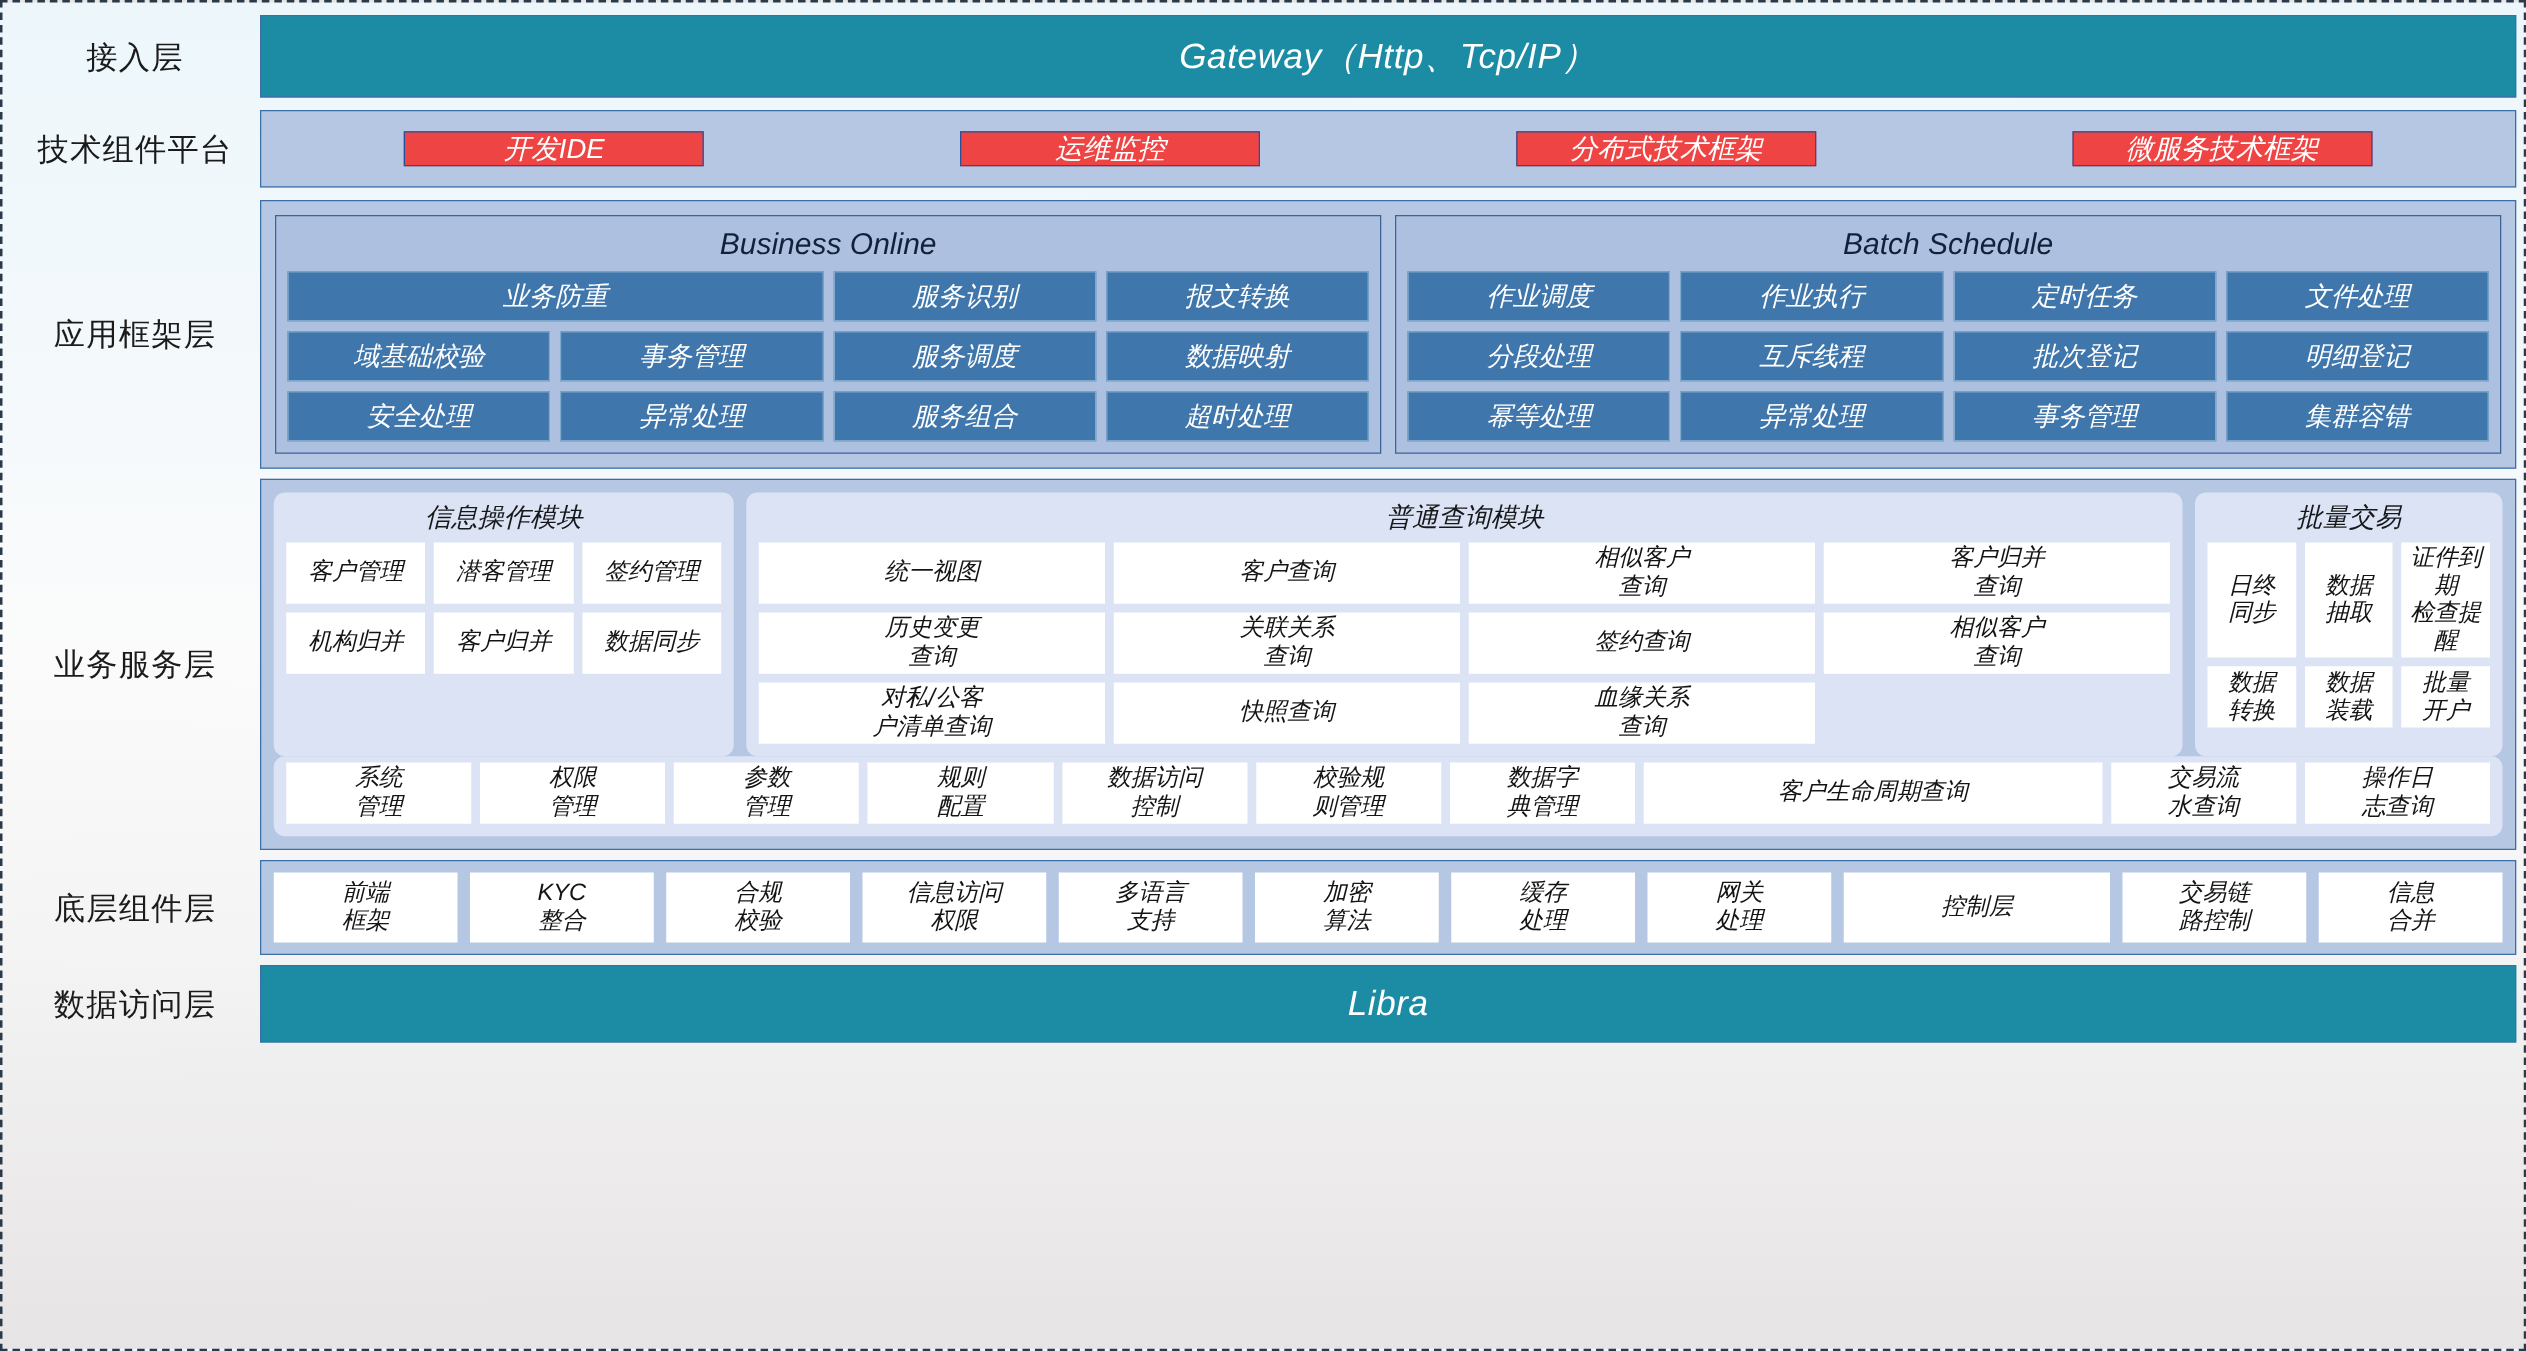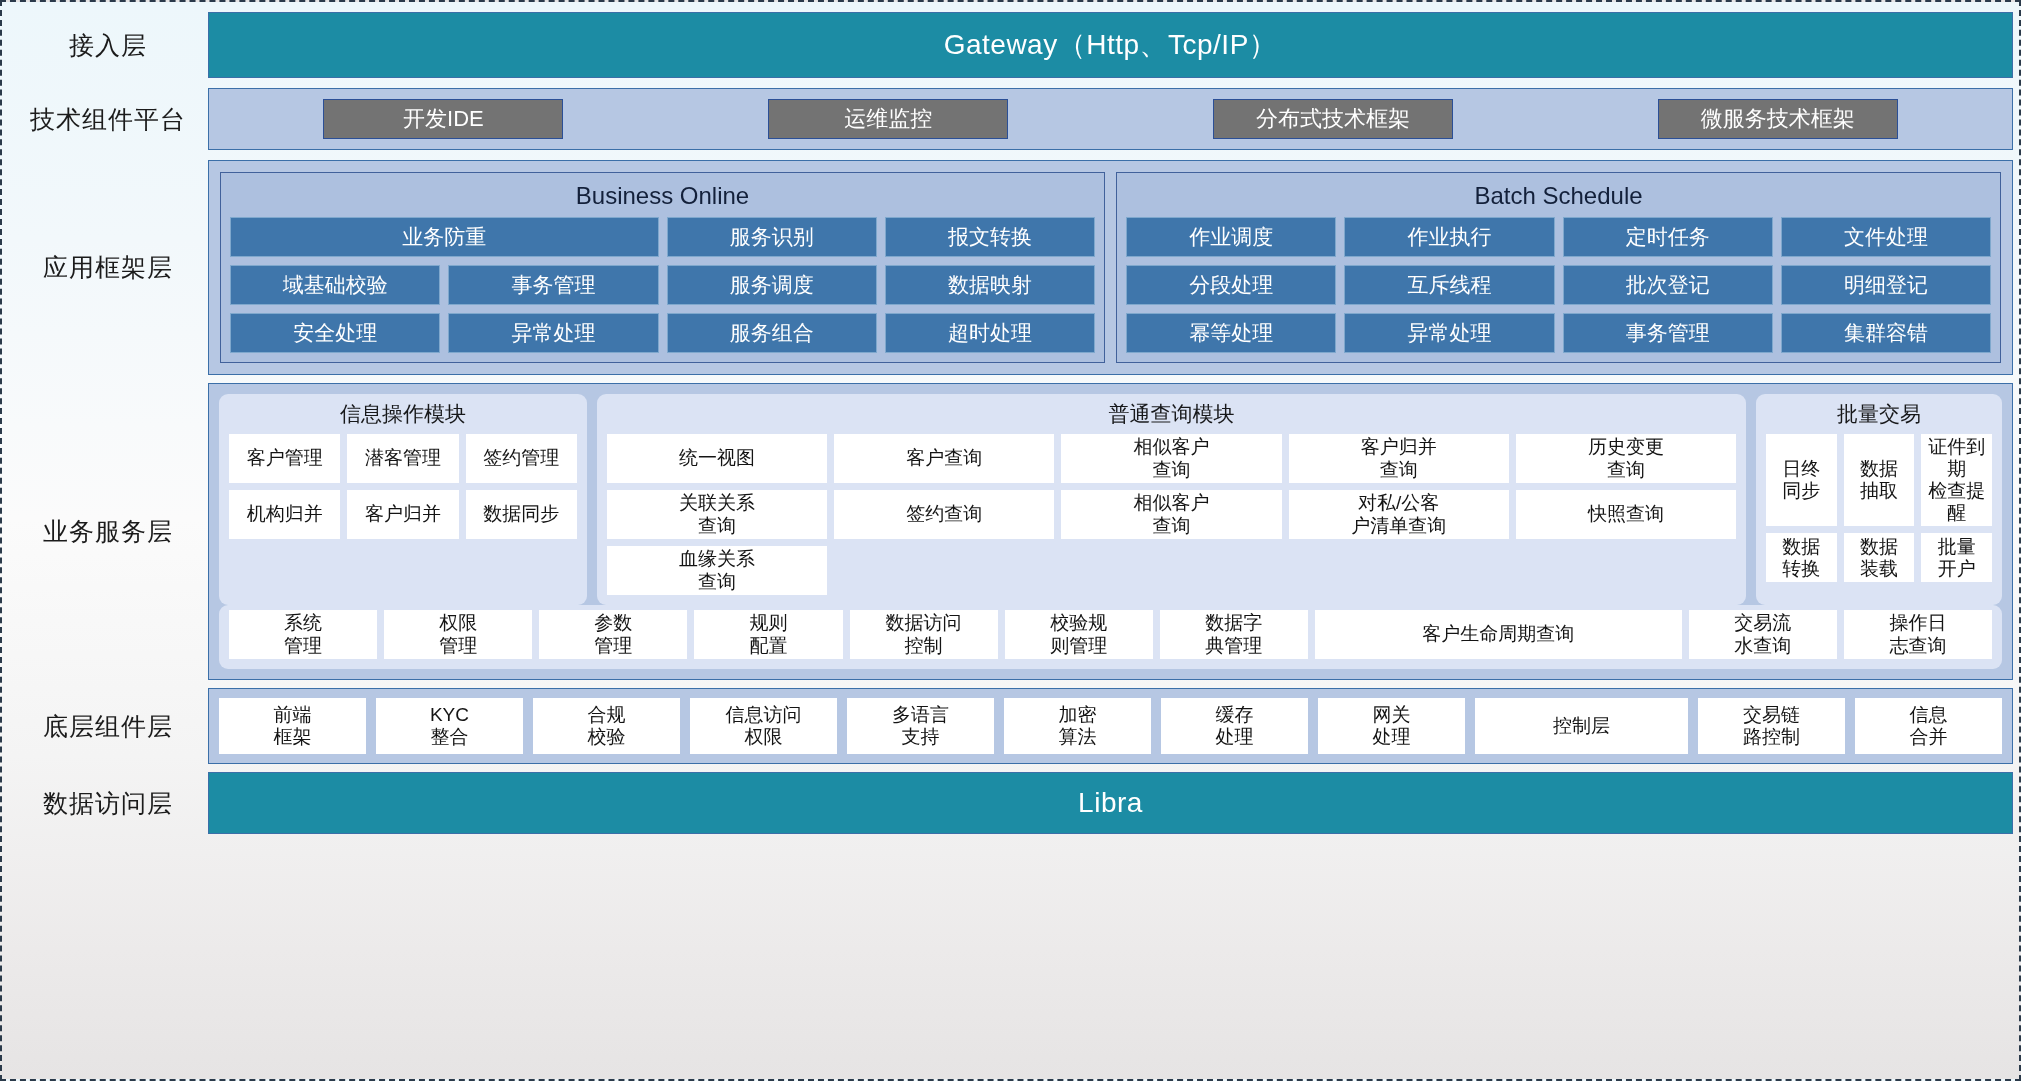--- a/index.html
+++ b/index.html
@@ -18,21 +18,21 @@
     padding:10px 6px 8px 6px;
   }
   
   .row{ display:flex; align-items:stretch; width:100%; }
   .lbl{
     width:200px; min-width:200px;
     display:flex; align-items:center; justify-content:center;
     font-size:25px; color:#1b1b1b; letter-spacing:1px;
     text-align:center;
   }
-  .body{ flex:1; display:flex; }
+  .body{ flex:1; display:flex;font-style:italic; }
 
   
   .teal{
     flex:1;
     background:#1c8ca4;
     border:1px solid #3b6fa8;
     color:#ffffff;
     display:flex; align-items:center; justify-content:center;
     font-size:28px; letter-spacing:0.5px;
   }
@@ -42,24 +42,24 @@
   
   .tech-outer{
     flex:1;
     background:#b6c7e3;
     border:1px solid #3b6fa8;
     height:62px;
     display:flex; align-items:center; justify-content:space-around;
     padding:0 12px;
   }
   .tech-item{
-    background:#737373;
+    background:#ef4444;
     color:#ffffff;
     font-size:22px;
-    height:40px;
+    height:28px;
     min-width:240px;
     display:flex;align-items:center;justify-content:center;
     border:1px solid #2b4f96;
   }
 
   
   .app-outer{
     flex:1;
     background:#b6c7e3;
     border:1px solid #3b6fa8;
@@ -119,21 +119,21 @@
     line-height:1.16;
     min-height:49px;
     display:flex;align-items:center;justify-content:center;
     text-align:center;
     padding:2px 3px;
     white-space:pre-line;
   }
   #mod-info{ flex:0 0 368px; }
   #mod-info .mod-grid{ grid-template-columns:repeat(3,1fr); }
   #mod-query{ flex:1; }
-  #mod-query .mod-grid{ grid-template-columns:repeat(5,1fr); }
+  #mod-query .mod-grid{ grid-template-columns:repeat(4,1fr); }
   #mod-batch{ flex:0 0 246px; }
   #mod-batch .mod-grid{ grid-template-columns:repeat(3,1fr); }
   #mod-admin .mod-grid{
     grid-template-columns:1.05fr 1.05fr 1.05fr 1.05fr 1.05fr 1.05fr 1.05fr 2.6fr 1.05fr 1.05fr;
   }
 
   
   .bc-outer{
     flex:1;
     background:#b6c7e3;

